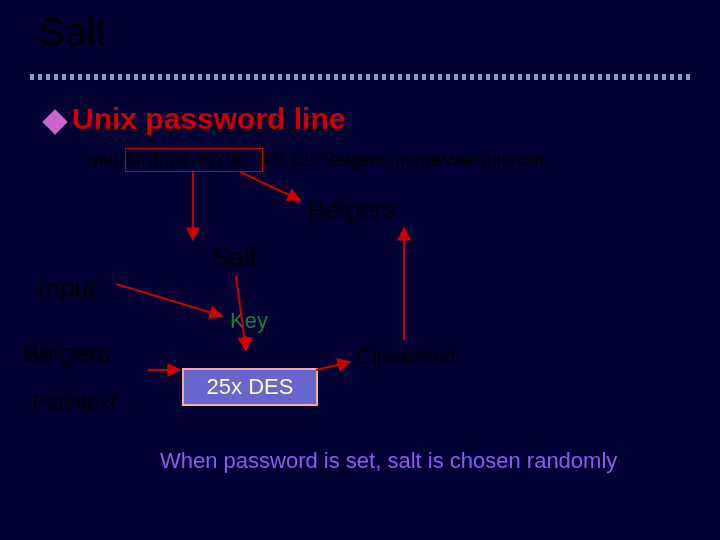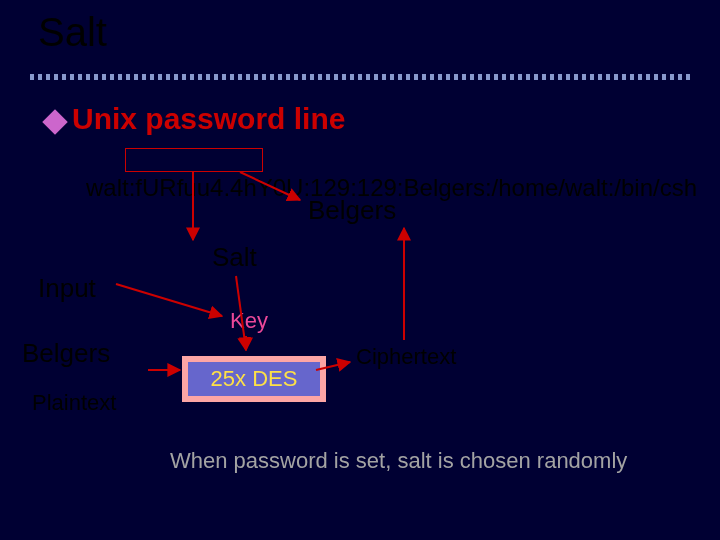--- a/index.html
+++ b/index.html
@@ -22,41 +22,41 @@
   .bullet{
     position:absolute;left:46px;top:113px;width:18px;height:18px;
     background:#cc66cc;transform:rotate(45deg);
   }
   .sub{
     position:absolute;left:72px;top:102px;
     font-size:30px;color:#cc0000;font-weight:700;
   }
   .mono{
     position:absolute;left:86px;top:150px;
-    font-family:Arial,sans-serif;font-size:24px;color:#000;white-space:pre;margin-top:24px;
+    font-family:Arial,sans-serif;font-size:18px;color:#000;white-space:pre;
   }
   .saltbox{
     position:absolute;left:125px;top:148px;width:136px;height:22px;
     border:1px solid #cc0000;background:transparent;
   }
   .lblCompare{position:absolute;left:308px;top:195px;font-size:26px;color:#000}
   .lblSalt2  {position:absolute;left:212px;top:242px;font-size:26px;color:#000}
   .lblInput  {position:absolute;left:38px; top:273px;font-size:26px;color:#000}
-  .lblKey    {position:absolute;left:230px;top:308px;font-size:22px;color:#ec4899}
+  .lblKey    {position:absolute;left:230px;top:308px;font-size:22px;color:#15803d}
   .lblConst  {position:absolute;left:22px; top:338px;font-size:26px;color:#000}
   .lblCipher {position:absolute;left:356px;top:344px;font-size:22px;color:#000}
   .lblPlain  {position:absolute;left:32px; top:390px;font-size:22px;color:#000}
   .desbox{
-    position:absolute;left:182px;top:356px;width:132px;height:34px;
-    background:#6666cc;border:6px solid #fca5a5;
-    text-align:center;line-height:34px;font-size:22px;color:#fde047;
+    position:absolute;left:182px;top:368px;width:132px;height:34px;
+    background:#6666cc;border:2px solid #fca5a5;
+    text-align:center;line-height:34px;font-size:22px;color:#fef9c3;
     font-family:Arial,sans-serif;
   }
   .foot{
-    position:absolute;left:170px;top:448px;font-size:22px;color:#a3a3a3;
+    position:absolute;left:160px;top:448px;font-size:22px;color:#8b5cf6;
     font-family:"Comic Sans MS",sans-serif;
   }
   svg.arrows{position:absolute;left:0;top:0;width:720px;height:540px;pointer-events:none}
 </style>
 </head>
 <body>
 
 <div class="title">Salt</div>
 <div class="hr"></div>
 <div class="bullet"></div>

